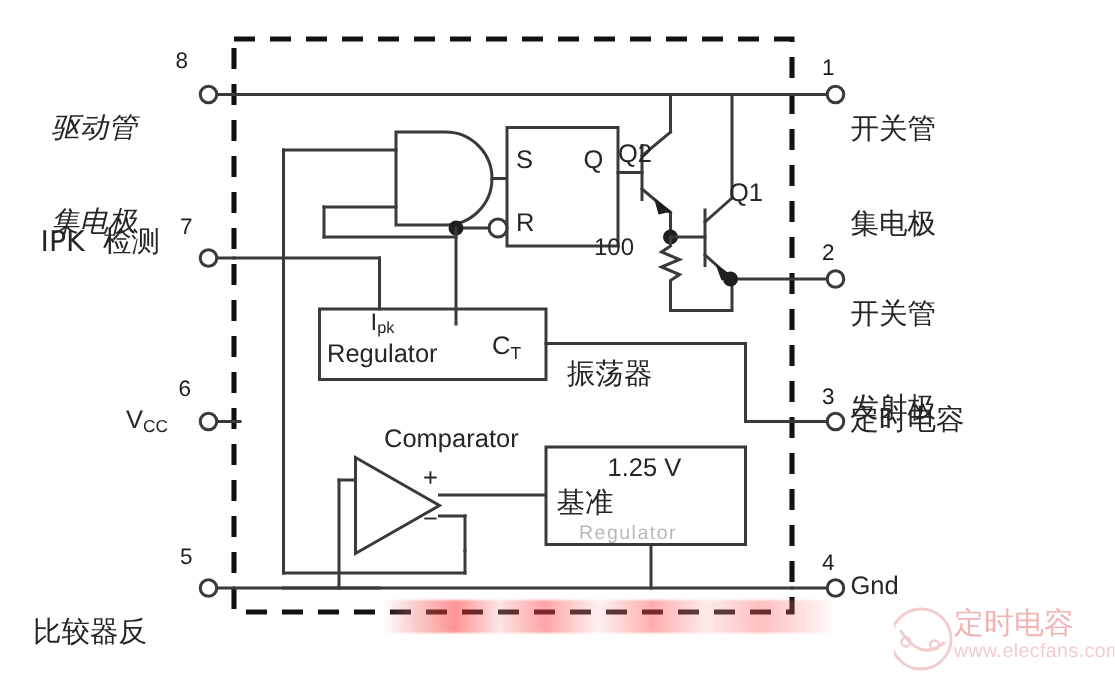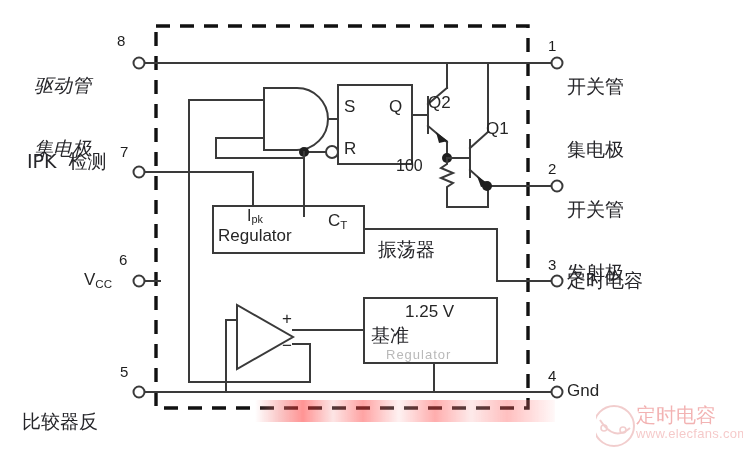--- a/index.html
+++ b/index.html
@@ -305,30 +305,31 @@
   <div class="lbl pinnum" style="left:548px; top:257px;">3</div>
   <div class="lbl cn" style="left:567px; top:271px;">定时电容</div>
 
   <div class="lbl pinnum" style="left:548px; top:368px;">4</div>
   <div class="lbl en-big" style="left:567px; top:382px;">Gnd</div>
 
   <div class="lbl en-big" style="left:344px; top:98px;">S</div>
   <div class="lbl en-big" style="left:389px; top:98px;">Q</div>
   <div class="lbl en-big" style="left:344px; top:140px;">R</div>
 
-  <div class="lbl en-big" style="left:428px; top:94px;">Q2</div>
+  <div class="lbl en-big" style="left:412px; top:94px;">Q2</div>
   <div class="lbl en-big" style="left:486px; top:120px;">Q1</div>
 
   <div class="lbl en" style="left:396px; top:158px;">100</div>
 
   <div class="lbl en" style="left:247px; top:208px;">I<span class="sub">pk</span></div>
   <div class="lbl en-big" style="left:218px; top:227px;">Regulator</div>
-  <div class="lbl en-big" style="left:328px; top:212px;text-align:center;">C<span class="sub">T</span></div>
+  <div class="lbl en-big" style="left:328px; top:222px;text-align:center;">C<span class="sub">T</span></div>
   <div class="lbl cn" style="left:378px; top:240px;">振荡器</div>
 
+  <div class="lbl en-big" style="left:256px; top:284px;">Comparator</div>
   <div class="lbl en-big" style="left:282px; top:310px;">+</div>
   <div class="lbl en-big" style="left:282px; top:337px;">−</div>
 
   <div class="lbl en-big" style="left:405px; top:303px;">1.25 V</div>
   <div class="lbl cn" style="left:371px; top:326px;">基准</div>
   <div class="lbl faded" style="left:386px; top:348px;">Regulator</div>
 
   <div id="watermark-strip"></div>
 
   <div id="logo-wrap">

